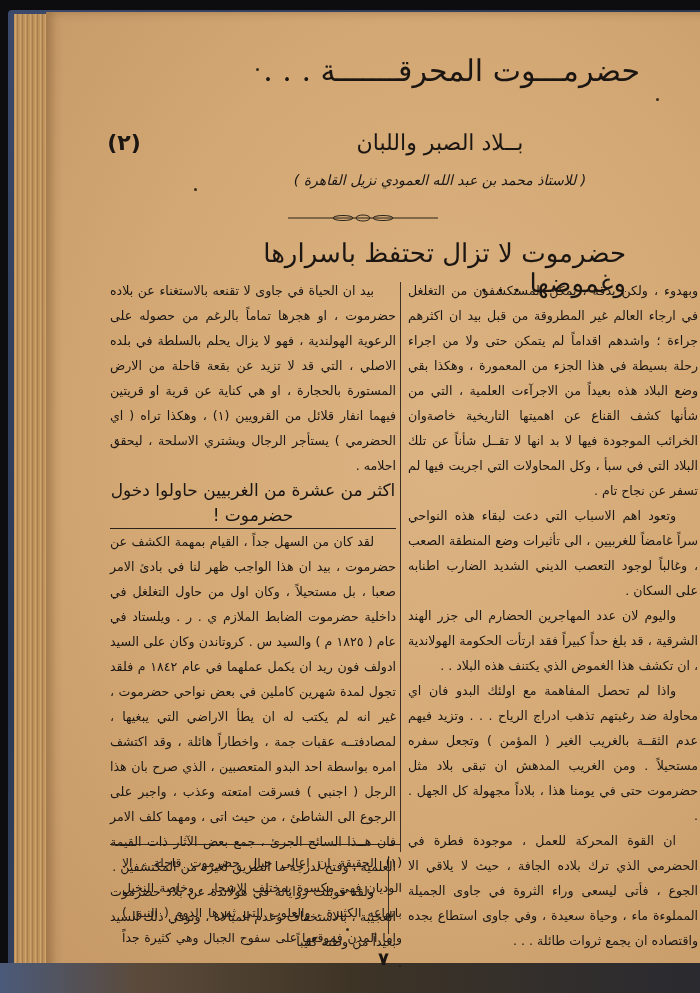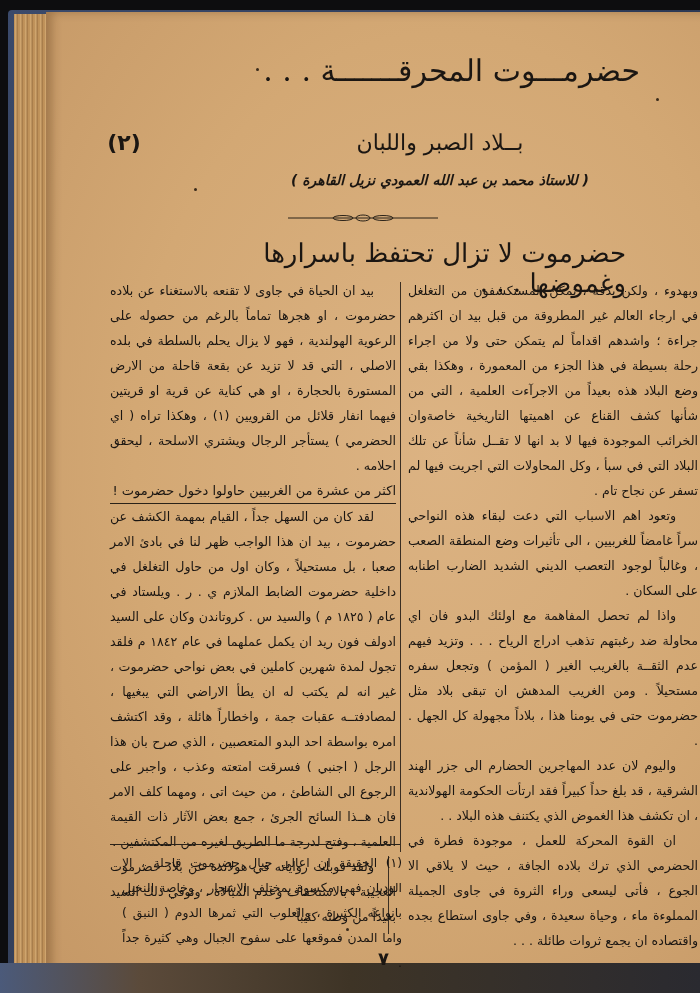--- a/index.html
+++ b/index.html
@@ -38,38 +38,38 @@
     .sub-title {
       position: absolute; top: 130px; left: 290px; width: 300px;
       text-align: center; font-size: 22px; font-family: "DejaVu Serif", serif;
     }
     .part-number {
       position: absolute; top: 130px; left: 96px; width: 56px;
       text-align: center; font-size: 22px; font-weight: bold;
     }
     .author-line {
       position: absolute; top: 172px; left: 260px; width: 360px;
-      text-align: center; font-size: 14px; font-style: italic; font-weight: bold;
+      text-align: center; font-size: 14px; font-style: italic; font-weight: normal;
     }
     .ornament {
       position: absolute; top: 214px; left: 288px; width: 150px; height: 8px;
     }
     .headline {
       position: absolute; top: 238px; left: 196px; width: 430px;
       text-align: right; font-size: 26px; font-family: "DejaVu Serif", serif;
     }
     .column {
       position: absolute; font-size: 12.6px; line-height: 25px;
       text-align: justify; font-family: "DejaVu Sans", sans-serif;
     }
     .col-right { top: 278px; left: 408px; width: 290px; }
     .col-left { top: 278px; left: 110px; width: 286px; }
     .column p { margin: 0; text-indent: 0; }
     .column p.indent { text-indent: 22px; }
-    .subhead { font-size: 13px; margin: 2px 0 0 0; }
+    .subhead { text-align: center; font-size: 17px; margin: 2px 0 0 0; }
     .rule {
       height: 1px; background: #2a2218; margin: 0;
     }
     .col-divider {
       position: absolute; left: 400px; top: 282px; width: 1px; height: 570px;
       background: #3a2e22;
     }
     .col-divider2 {
       position: absolute; left: 388px; top: 856px; width: 1px; height: 78px;
       background: #3a2e22;
@@ -109,22 +109,22 @@
   <ellipse cx="55" cy="4" rx="10" ry="2.5" fill="none" stroke="#2a2218" stroke-width="1"></ellipse>
   <ellipse cx="75" cy="4" rx="7" ry="3" fill="none" stroke="#2a2218" stroke-width="1"></ellipse>
   <ellipse cx="95" cy="4" rx="10" ry="2.5" fill="none" stroke="#2a2218" stroke-width="1"></ellipse>
 </svg>
 
 <div class="headline ink rtl">حضرموت لا تزال تحتفظ باسرارها وغموضها . . .</div>
 
 <div class="column col-right ink rtl">
   <p>وبهدوء ، ولكن بدقة ، تمكن المستكشفون من التغلغل في ارجاء العالم غير المطروقة من قبل بيد ان اكثرهم جراءة ؛ واشدهم اقداماً لم يتمكن حتى ولا من اجراء رحلة بسيطة في هذا الجزء من المعمورة ، وهكذا بقي وضع البلاد هذه بعيداً من الاجرآءت العلمية ، التي من شأنها كشف القناع عن اهميتها التاريخية خاصةوان الخرائب الموجودة فيها لا بد انها لا تقــل شأناً عن تلك البلاد التي في سبأ ، وكل المحاولات التي اجريت فيها لم تسفر عن نجاح تام .</p>
   <p class="indent">وتعود اهم الاسباب التي دعت لبقاء هذه النواحي سراً غامضاً للغربيين ، الى تأثيرات وضع المنطقة الصعب ، وغالباً لوجود التعصب الديني الشديد الضارب اطنابه على السكان .</p>
+  <p class="indent">واليوم لان عدد المهاجرين الحضارم الى جزر الهند الشرقية ، قد بلغ حداً كبيراً فقد ارتأت الحكومة الهولاندية ، ان تكشف هذا الغموض الذي يكتنف هذه البلاد . .</p>
   <p class="indent">واذا لم تحصل المفاهمة مع اولئك البدو فان اي محاولة ضد رغبتهم تذهب ادراج الرياح . . . وتزيد فيهم عدم الثقــة بالغريب الغير ( المؤمن ) وتجعل سفره مستحيلاً . ومن الغريب المدهش ان تبقى بلاد مثل حضرموت حتى في يومنا هذا ، بلاداً مجهولة كل الجهل . .</p>
-  <p class="indent">واليوم لان عدد المهاجرين الحضارم الى جزر الهند الشرقية ، قد بلغ حداً كبيراً فقد ارتأت الحكومة الهولاندية ، ان تكشف هذا الغموض الذي يكتنف هذه البلاد . .</p>
   <p class="indent">ان القوة المحركة للعمل ، موجودة فطرة في الحضرمي الذي ترك بلاده الجافة ، حيث لا يلاقي الا الجوع ، فأتى ليسعى وراء الثروة في جاوى الجميلة المملوءة ماء ، وحياة سعيدة ، وفي جاوى استطاع بجده واقتصاده ان يجمع ثروات طائلة . . .</p>
 </div>
 
 <div class="col-divider"></div>
 
 <div class="column col-left ink rtl">
   <p class="indent">بيد ان الحياة في جاوى لا تقنعه بالاستغناء عن بلاده حضرموت ، او هجرها تماماً بالرغم من حصوله على الرعوية الهولندية ، فهو لا يزال يحلم بالسلطة في بلده الاصلي ، التي قد لا تزيد عن بقعة قاحلة من الارض المستورة بالحجارة ، او هي كناية عن قرية او قريتين فيهما انفار قلائل من القرويين (١) ، وهكذا تراه ( اي الحضرمي ) يستأجر الرجال ويشتري الاسلحة ، ليحقق احلامه .</p>
   <p class="subhead">اكثر من عشرة من الغربيين حاولوا دخول حضرموت !</p>
   <div class="rule"></div>
   <p class="indent">لقد كان من السهل جداً ، القيام بمهمة الكشف عن حضرموت ، بيد ان هذا الواجب ظهر لنا في بادئ الامر صعبا ، بل مستحيلاً ، وكان اول من حاول التغلغل في داخلية حضرموت الضابط الملازم ي . ر . ويلستاد في عام ( ١٨٢٥ م ) والسيد س . كروتاندن وكان على السيد ادولف فون ريد ان يكمل عملهما في عام ١٨٤٢ م فلقد تجول لمدة شهرين كاملين في بعض نواحي حضرموت ، غير انه لم يكتب له ان يطأ الاراضي التي يبغيها ، لمصادفتــه عقبات جمة ، واخطاراً هائلة ، وقد اكتشف امره بواسطة احد البدو المتعصبين ، الذي صرح بان هذا الرجل ( اجنبي ) فسرقت امتعته وعذب ، واجبر على الرجوع الى الشاطئ ، من حيث اتى ، ومهما كلف الامر فان هــذا السائح الجرئ ، جمع بعض الآثار ذات القيمة العلمية ، وفتح لدرجة ما الطريق لغيره من المكتشفين .</p>

